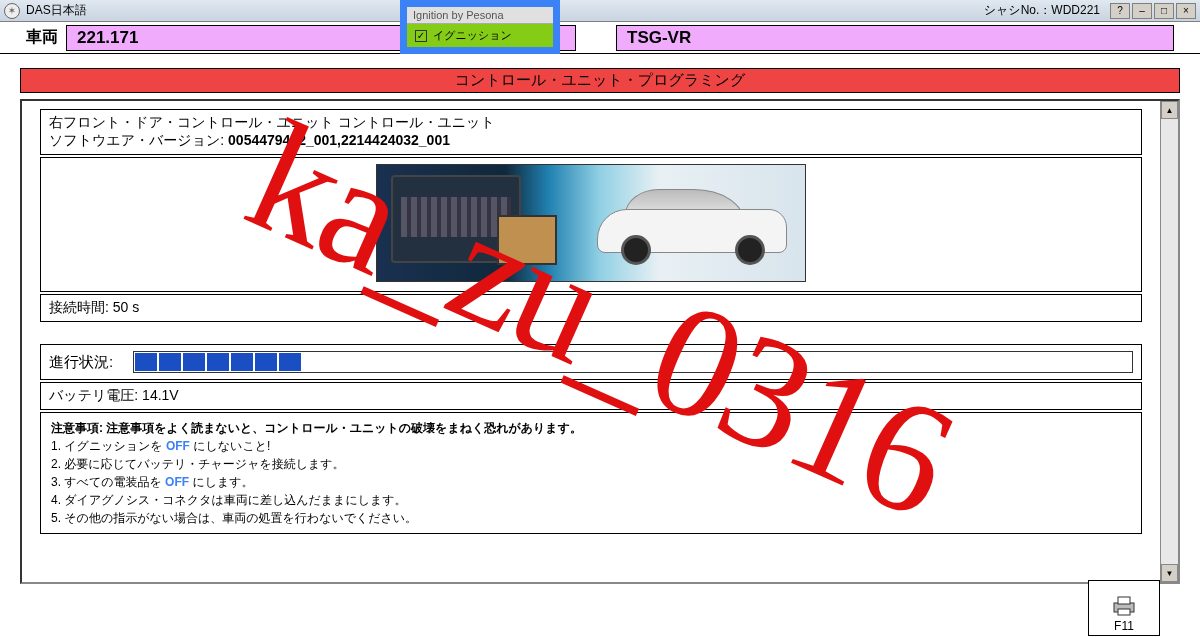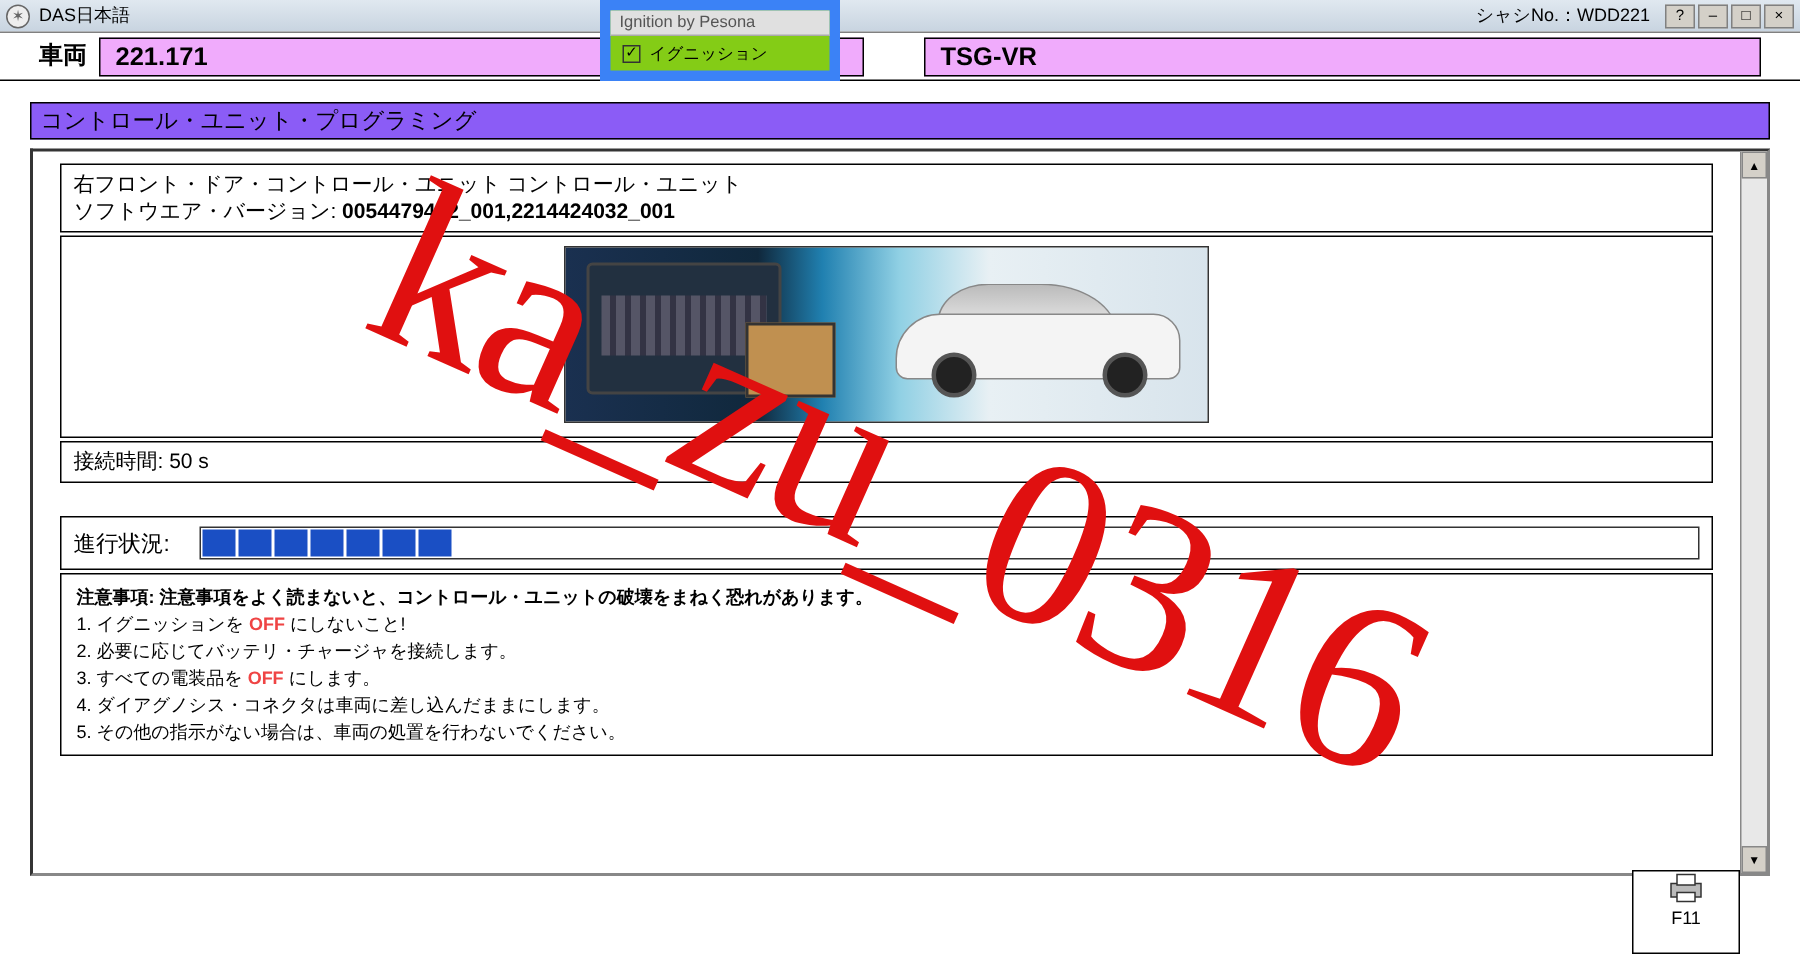--- a/index.html
+++ b/index.html
@@ -91,21 +91,22 @@
     min-width: 80px;
   }
   .header-row .veh-val { width: 510px; }
   .header-row .ecu-lbl { margin-left: 6px; }
   .header-row .ecu-val { flex: 1; margin-left: 32px; }
   .section-title {
     margin: 14px 20px 6px 20px;
     border: 1px solid #000;
     padding: 2px 6px;
     font-size: 15px;
-    background: #8b5cf6;
+    background: #ef4444;
+    text-align: center;
   }
   .main-panel {
     margin: 0 20px;
     border: 2px inset #888;
     background: #fff;
     display: flex;
     height: 485px;
     position: relative;
   }
   .content {
@@ -211,37 +212,38 @@
     width: 22px;
     height: 18px;
     background: #1a4fc4;
   }
   .notes-box {
     border: 1px solid #000;
     padding: 6px 10px;
     font-size: 12px;
     line-height: 1.5;
   }
-  .notes-box .off { color: #ef4444; font-weight: bold; }
+  .notes-box .off { color: #3b82f6; font-weight: bold; }
   .notes-box .title { font-weight: bold; }
   .fkey-row {
     position: absolute;
     right: 40px;
     bottom: 0;
     height: 58px;
     display: flex;
     align-items: center;
   }
   .fkey {
     width: 72px;
     height: 56px;
     border: 1px solid #000;
     display: flex;
     flex-direction: column;
     align-items: center;
+    justify-content: flex-end;
     font-size: 12px;
     background: #fff;
     cursor: pointer;
     padding-bottom: 2px;
   }
   .fkey .icon {
     width: 28px; height: 22px;
     margin-bottom: 2px;
     display: flex; align-items: center; justify-content: center;
   }
@@ -327,20 +329,23 @@
           <div class="prog-seg"></div>
           <div class="prog-seg"></div>
           <div class="prog-seg"></div>
           <div class="prog-seg"></div>
           <div class="prog-seg"></div>
           <div class="prog-seg"></div>
           <div class="prog-seg"></div>
         </div>
     </div>
 
+    <div class="box">
+      <span>バッテリ電圧: </span><span>14.1V</span>
+    </div>
 
     <div class="notes-box">
       <div class="title">注意事項: 注意事項をよく読まないと、コントロール・ユニットの破壊をまねく恐れがあります。</div>
       <div id="notes-list">
           <div><span>1. イグニッションを</span><span class="off"> OFF </span><span>にしないこと!</span></div>
           <div><span>2. 必要に応じてバッテリ・チャージャを接続します。</span></div>
           <div><span>3. すべての電装品を</span><span class="off"> OFF </span><span>にします。</span></div>
           <div><span>4. ダイアグノシス・コネクタは車両に差し込んだままにします。</span></div>
           <div><span>5. その他の指示がない場合は、車両の処置を行わないでください。</span></div>
         </div>

